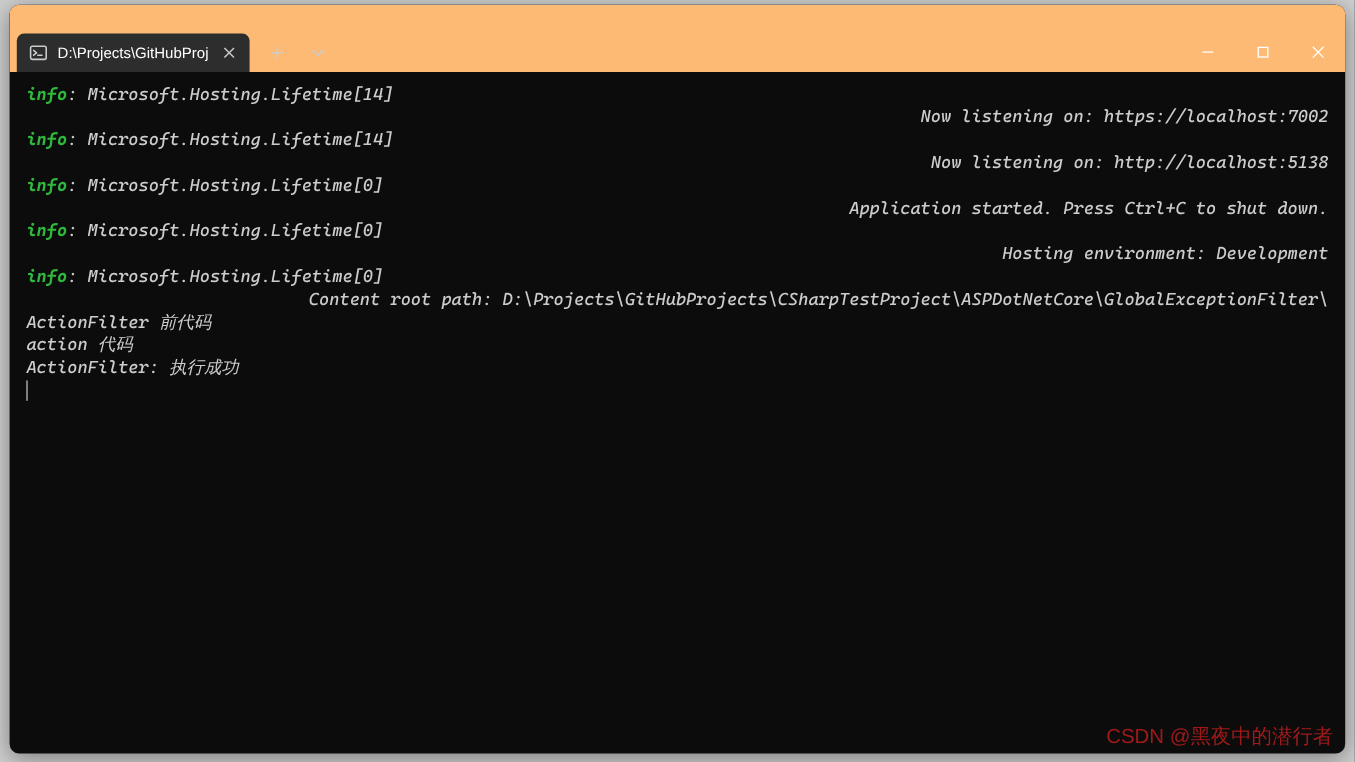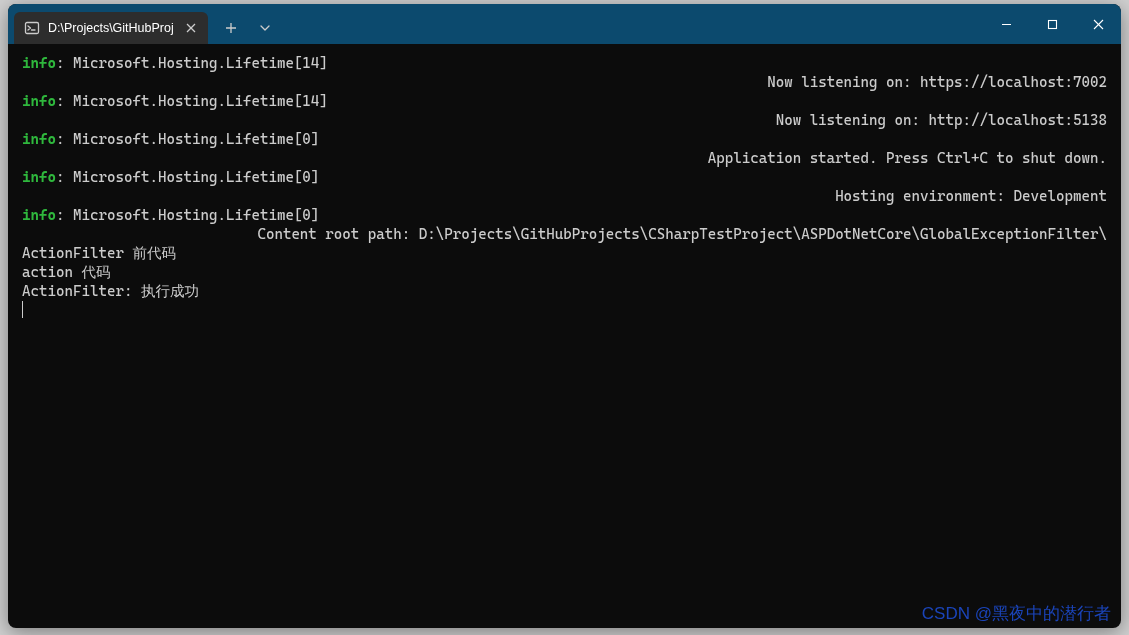--- a/index.html
+++ b/index.html
@@ -20,24 +20,24 @@
       left: 8px;
       top: 4px;
       width: 1113px;
       height: 624px;
       background: #0c0c0c;
       border-radius: 8px;
       overflow: hidden;
       box-shadow: 0 4px 20px rgba(0,0,0,0.4);
     }
     .title-bar {
-      height: 40px;
-      background: #0c4a6e;
-      display: flex;
-      align-items: center;
+      height: 56px;
+      background: #fdba74;
+      display: flex;
+      align-items: flex-end;
       user-select: none;
     }
     .tab-strip {
       display: flex;
       align-items: flex-end;
       height: 40px;
       padding-left: 6px;
       flex: 1;
     }
     .tab {
@@ -105,20 +105,21 @@
       font-family: "Cascadia Mono", "Consolas", "Courier New", monospace;
       font-size: 14.5px;
       line-height: 19px;
       color: #cccccc;
       white-space: pre;
       overflow: hidden;
       height: calc(100% - 40px);
     }
     .log-line {
       display: block;
+      font-style: italic;
     }
     .lvl-info {
       color: #2fb83d;
       font-weight: bold;
     }
     .indent {
       padding-left: 6ch;
       text-align: right;
     }
     .cursor {
@@ -127,21 +128,21 @@
       height: 17px;
       background: #cccccc;
       vertical-align: text-bottom;
       animation: blink 1s step-start infinite;
     }
     @keyframes blink { 50% { opacity: 0; } }
     .watermark {
       position: absolute;
       right: 18px;
       bottom: 10px;
-      color: #1d4ed8;
+      color: #b91c1c;
       font-size: 17px;
       opacity: 0.85;
       font-family: "Microsoft YaHei", sans-serif;
     }
   </style>
 </head>
 <body>
 
 <div class="window">
 

